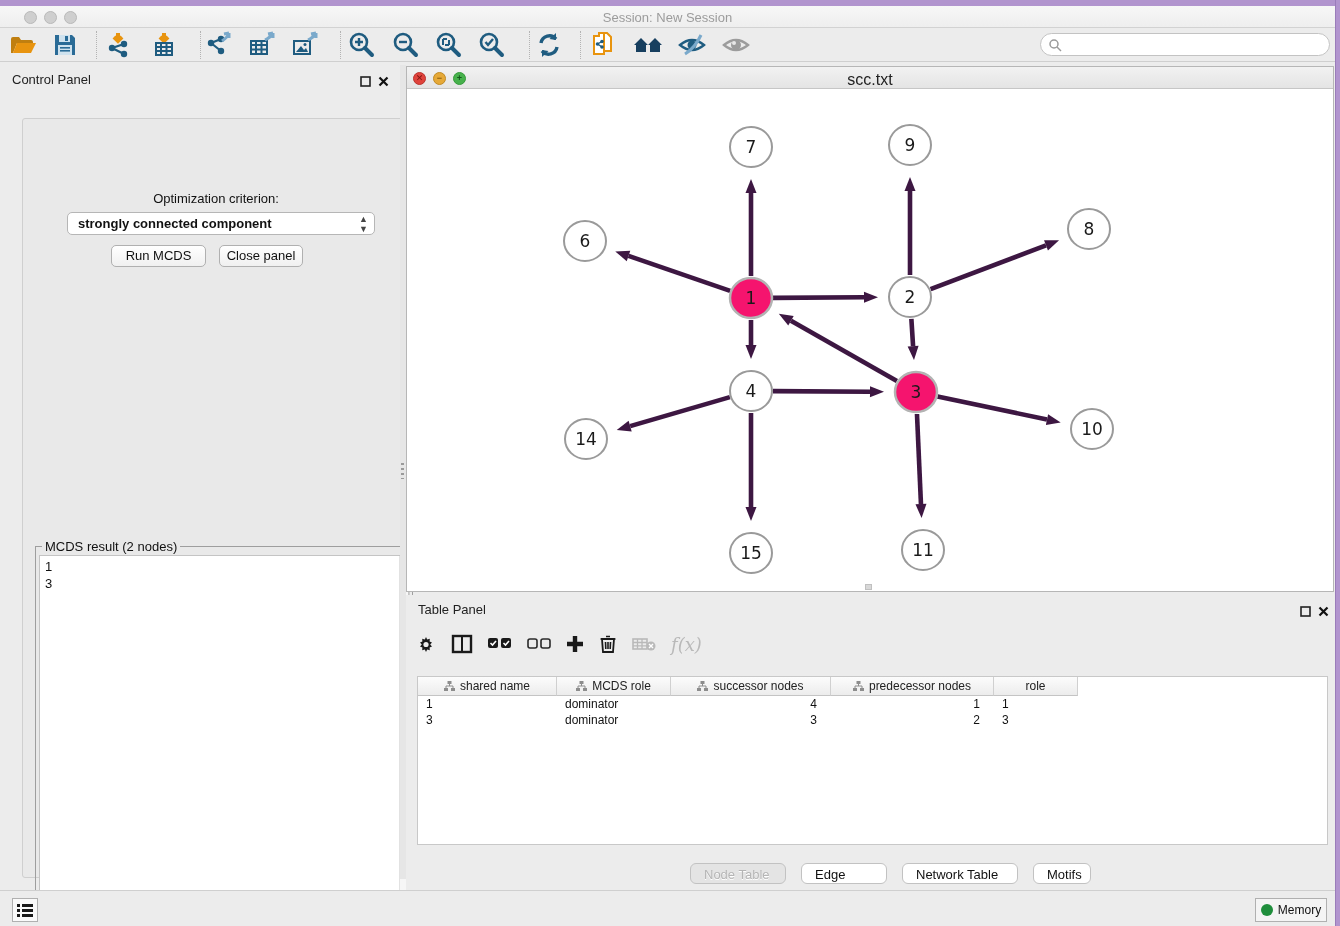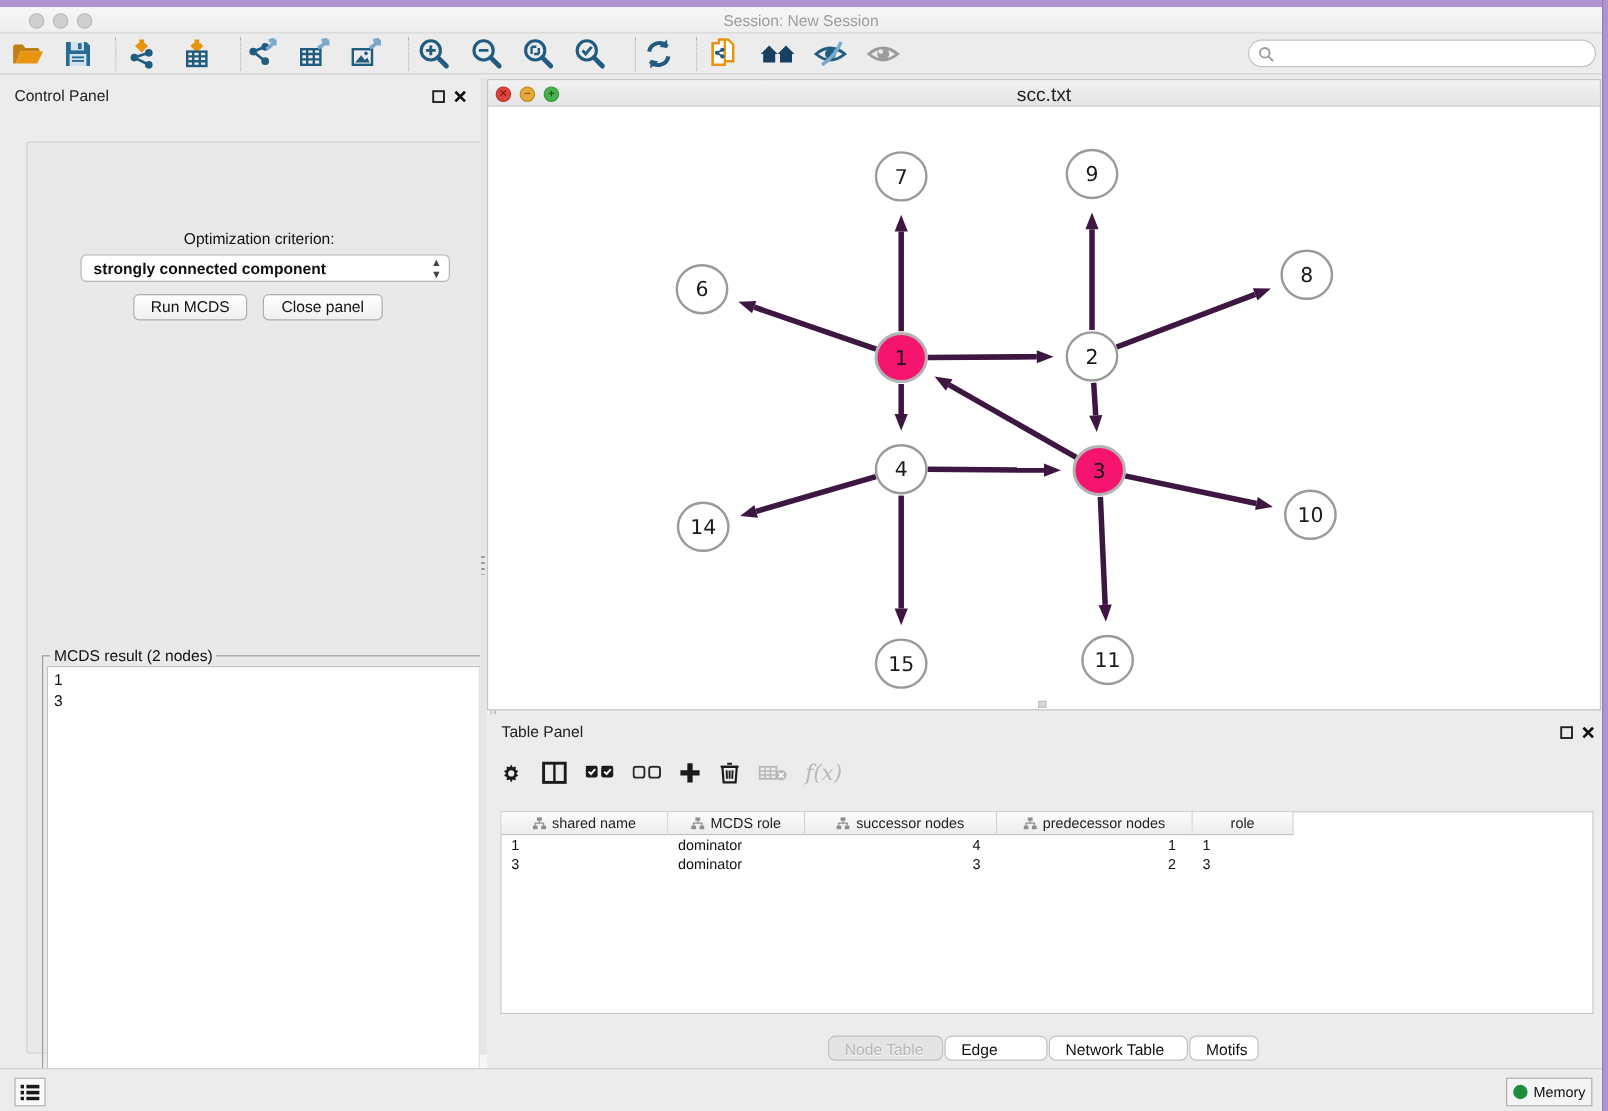--- a/index.html
+++ b/index.html
@@ -56,21 +56,21 @@
   .table-panel { left:406px; top:595px; width:928px; height:295px; background:#ececec; }
   .tp-toolbar { position:absolute; left:10px; top:30px; height:38px; display:flex; align-items:center; gap:15px; }
   .tp-ic { display:flex; align-items:center; justify-content:center; cursor:pointer; }
   .fx { font-family:"DejaVu Serif","Liberation Serif",serif; font-style:italic; font-size:18px; color:#b9b9b9; }
   .tbl { position:absolute; left:11px; top:81px; width:911px; height:169px; background:#fff; border:1px solid #c8c8c8; }
   .tbl-header { position:absolute; left:0; top:0; height:19px; display:flex; }
   .th { height:19px; background:linear-gradient(#fcfcfc,#ececec); border-right:1px solid #d0d0d0; border-bottom:1px solid #c4c4c4; display:flex; align-items:center; justify-content:center; font-size:12px; color:#222; gap:5px; cursor:pointer; }
   .rows { position:absolute; left:0; top:19px; width:100%; }
   .trow { display:flex; height:16px; font-size:12px; color:#111; cursor:pointer; }
   .td { height:16px; line-height:16px; }
-  .tp-tabs { position:absolute; left:284px; top:268px; height:23px; display:flex; }
+  .tp-tabs { position:absolute; left:284px; top:268px; height:23px; display:flex;gap:14px; }
   .tp-tabs .tab { border-radius:6px; border-bottom:1px solid #c2c2c2; line-height:21px; }
   .tp-tabs .tab.active { background:#e4e4e4; color:#b5b5b5; }
 
   
   .statusbar { left:0; top:890px; width:1335px; height:36px; background:#ececec; border-top:1px solid #cfcfcf;padding-left:29px; }
   .list-btn { position:absolute; left:12px; top:7px; width:26px; height:24px; background:#fafafa; border:1px solid #b0b0b0; display:flex; align-items:center; justify-content:center; cursor:pointer; }
   .mem-btn { position:absolute; right:8px; top:7px; width:72px; height:24px; background:#f4f4f4; border:1px solid #b0b0b0; display:flex; align-items:center; justify-content:center; gap:5px; font-size:12px; color:#111; cursor:pointer; }
   .mem-dot { width:12px; height:12px; border-radius:50%; background:#1f8e3c; }
 </style>
 </head>
@@ -240,21 +240,21 @@
         <path d="M1.5 1.5 L9.5 9.5 M9.5 1.5 L1.5 9.5" stroke="#111" stroke-width="2.2"></path>
       </svg>
   </div>
   <div class="cp-content">
     <div class="opt-label">Optimization criterion:</div>
     <div class="combo">
       <span>strongly connected component</span>
       <span class="stepper">▲<br>▼</span>
     </div>
     <div class="btn" style="left:88px; top:126px; width:95px;">Run MCDS</div>
-    <div class="btn" style="left:196px; top:126px; width:100px;">Close panel</div>
+    <div class="btn" style="left:196px; top:126px; width:84px;">Close panel</div>
     <div class="groupbox">
       <div class="gb-label">MCDS result (2 nodes)</div>
       <div class="result-area">
         <div id="result-lines">
             <div>1</div>
             <div>3</div>
           </div>
         <div class="result-scroll"></div>
       </div>
     </div>

